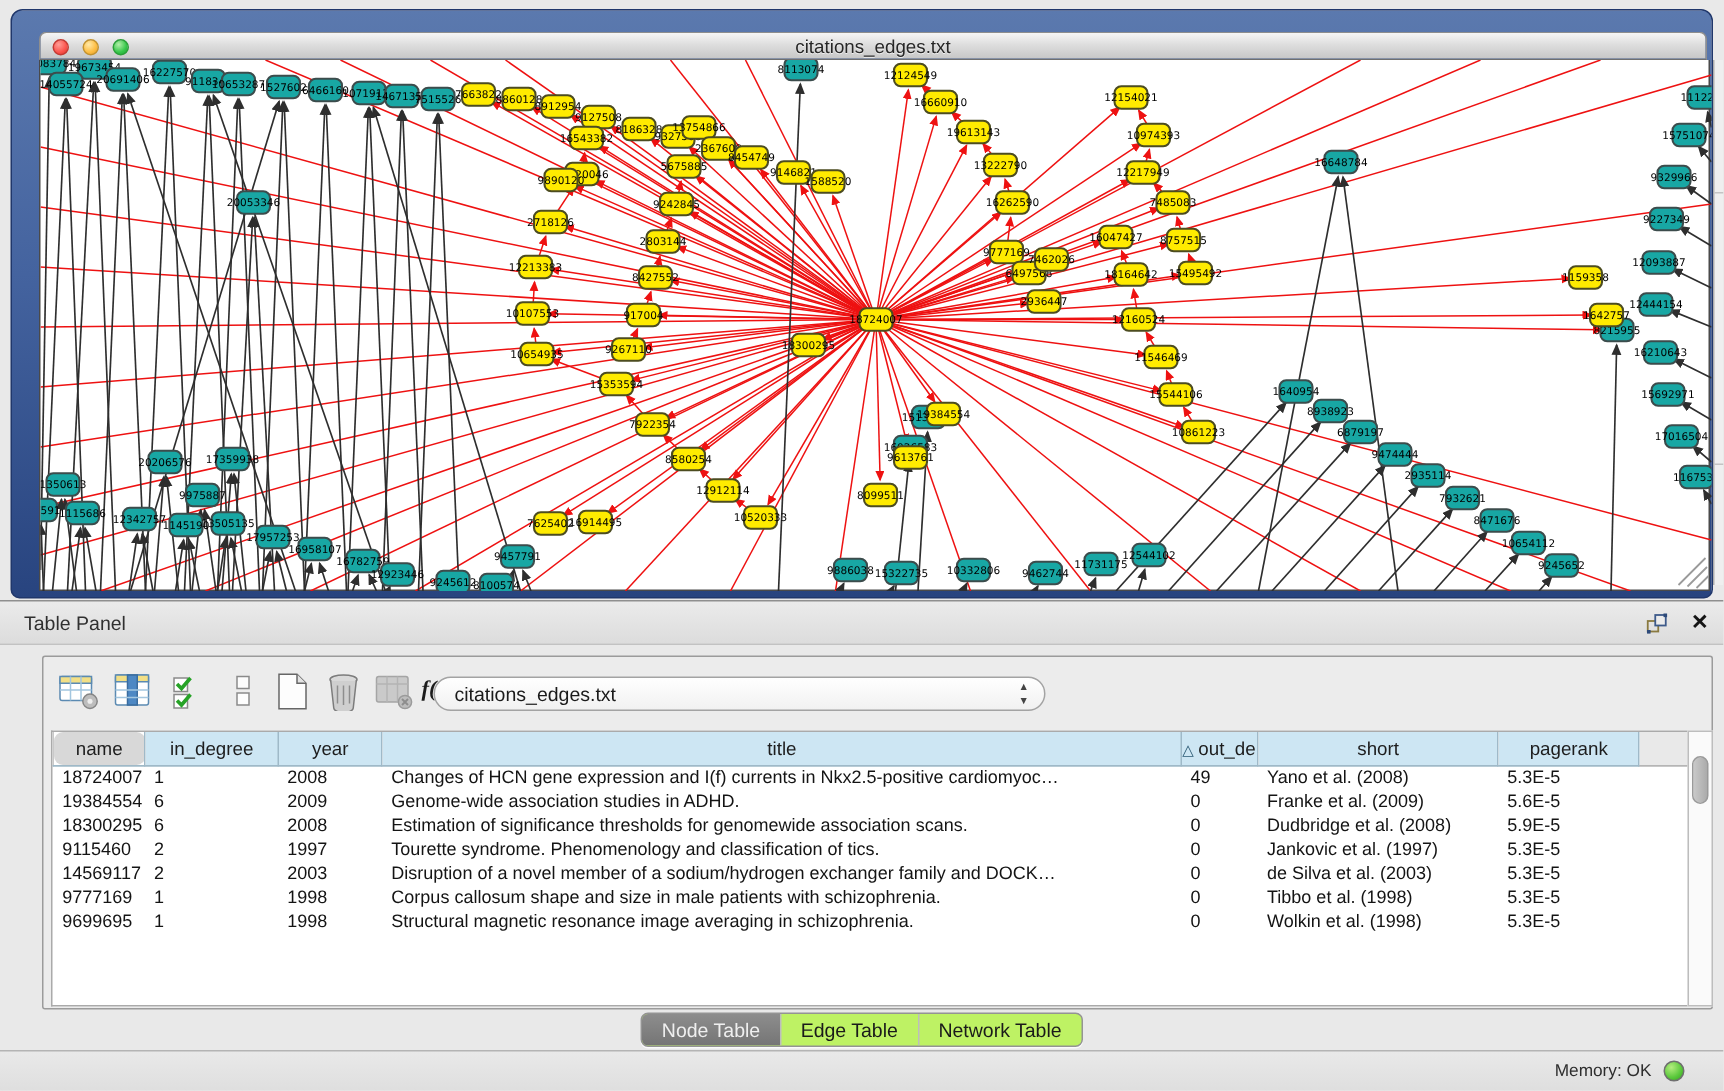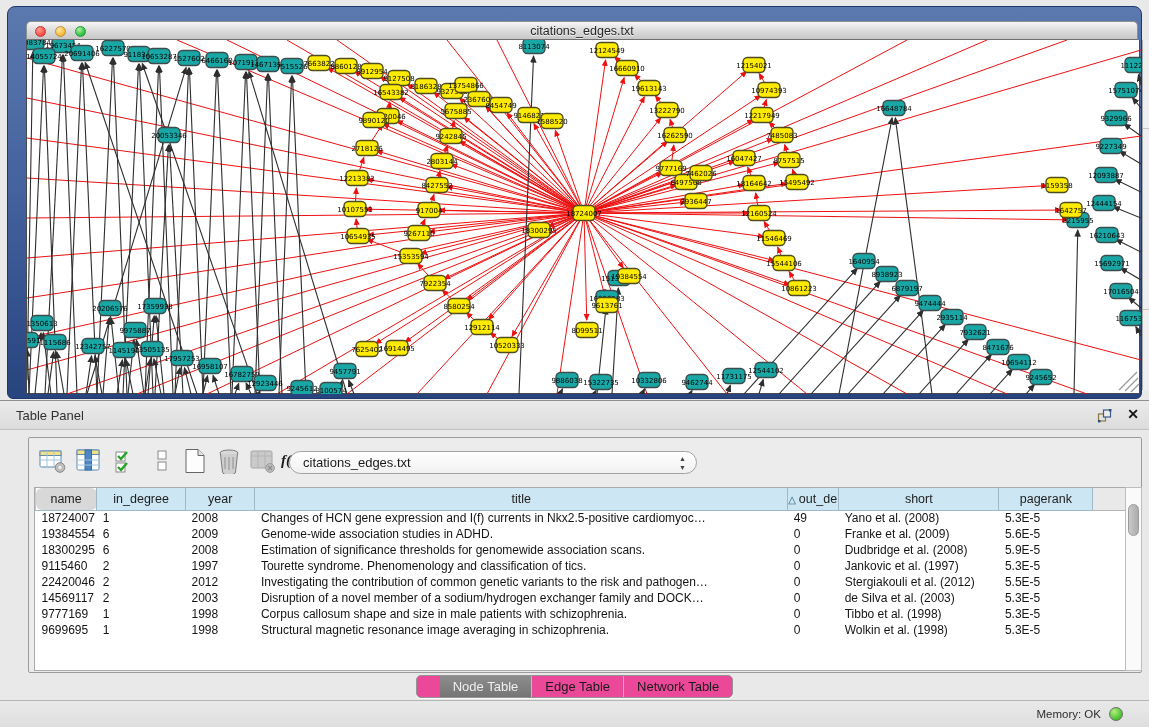--- a/index.html
+++ b/index.html
@@ -64,21 +64,21 @@
   th .sortg { color:#2b5a74; font-size:10px; margin-right:3px; }
   td { height:16px; font-size:12px; color:#141414; padding:0 0 0 6px; white-space:nowrap;
     overflow:hidden; }
   .vscroll { position:absolute; left:1096px; top:49px; width:17px; height:184px;
     background:#fafafa; border:1px solid #bdbdbd; }
   .vthumb { position:absolute; left:2px; top:16px; width:11px; height:32px; background:
     linear-gradient(90deg,#c9c9c9,#ababab); border:1px solid #9a9a9a; border-radius:6px; }
 
   .tabbar { position:absolute; left:0; top:245px; width:1149px; height:24px; text-align:center; }
   .seg-group { display:inline-flex; border:1px solid #949494; border-radius:5px;
-    overflow:hidden; background:#ec4899; box-shadow:0 1px 0 rgba(255,255,255,.8);padding-left:23px; }
+    overflow:hidden; background:#bef264; box-shadow:0 1px 0 rgba(255,255,255,.8); }
   .seg { padding:3px 13px; font-size:13px; color:#1a1a1a; border-left:1px solid #bdbdbd; }
   .seg:first-child { border-left:none; }
   .seg.sel { background:linear-gradient(180deg,#8d8d8d,#757575); color:#efefef; }
 
   .statusbar { position:absolute; left:0; top:700px; width:1149px; height:33px;
     background:linear-gradient(180deg,#e9e9e9,#dcdcdc); border-top:1px solid #b4b4b4;padding-left:35px; }
   .mem-label { position:absolute; right:48px; top:7px; font-size:11.5px; color:#2e2e2e; }
   .mem-dot { position:absolute; right:26px; top:6px; width:14px; height:14px; border-radius:50%;
     border:1px solid #6f6f6f; background:radial-gradient(circle at 35% 30%,#b4ed7e,#58c73a 60%,#379e20); }
 </style>
@@ -913,30 +913,20 @@
               <td>9115460</td>
               <td>2</td>
               <td>1997</td>
               <td>Tourette syndrome. Phenomenology and classification of tics.</td>
               <td>0</td>
               <td>Jankovic et al. (1997)</td>
               <td>5.3E-5</td>
               <td></td>
             </tr>
             <tr>
-              <td>22420046</td>
-              <td>2</td>
-              <td>2012</td>
-              <td>Investigating the contribution of common genetic variants to the risk and pathogen…</td>
-              <td>0</td>
-              <td>Stergiakouli et al. (2012)</td>
-              <td>5.5E-5</td>
-              <td></td>
-            </tr>
-            <tr>
               <td>14569117</td>
               <td>2</td>
               <td>2003</td>
               <td>Disruption of a novel member of a sodium/hydrogen exchanger family and DOCK…</td>
               <td>0</td>
               <td>de Silva et al. (2003)</td>
               <td>5.3E-5</td>
               <td></td>
             </tr>
             <tr>

